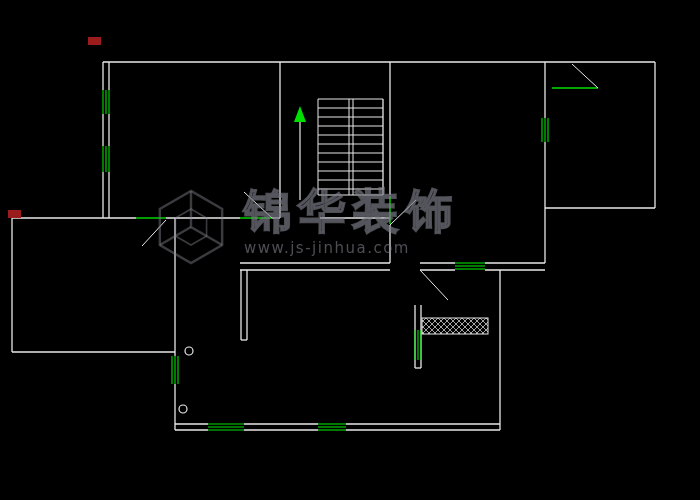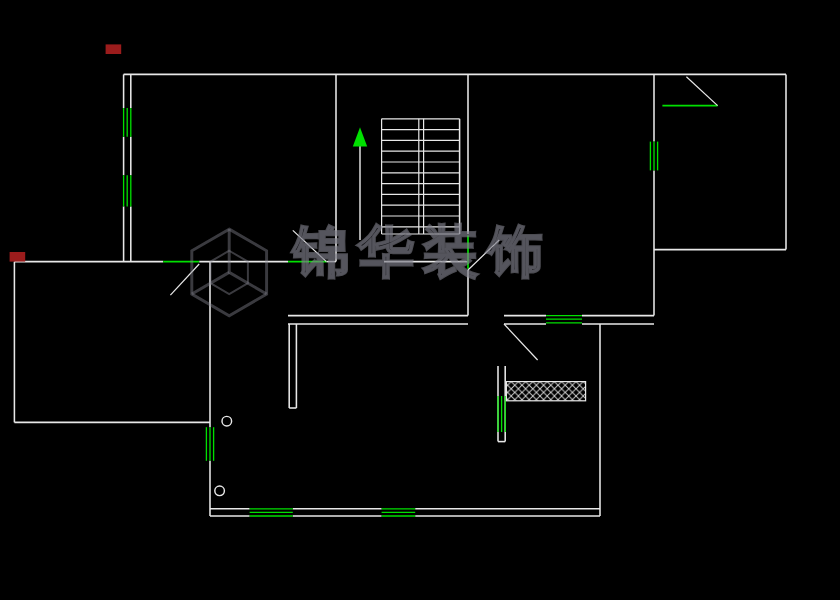--- a/index.html
+++ b/index.html
@@ -140,16 +140,17 @@
     <svg class="wm-logo" viewBox="0 0 100 100">
       <g fill="none" stroke="rgba(138,138,150,0.5)" stroke-width="3">
         <polygon points="50,6 88,28 88,72 50,94 12,72 12,28"></polygon>
         <polyline points="50,6 50,50 88,72"></polyline>
         <polyline points="12,72 50,50"></polyline>
         <polygon points="50,28 69,39 69,61 50,72 31,61 31,39" stroke-width="2"></polygon>
       </g>
     </svg>
     <div class="wm-textcol">
       <div class="wm-brand">锦华装饰</div>
+      <div class="wm-url">www.js-jinhua.com</div>
     </div>
   </div>
 
 </div>
 
 </body></html>

